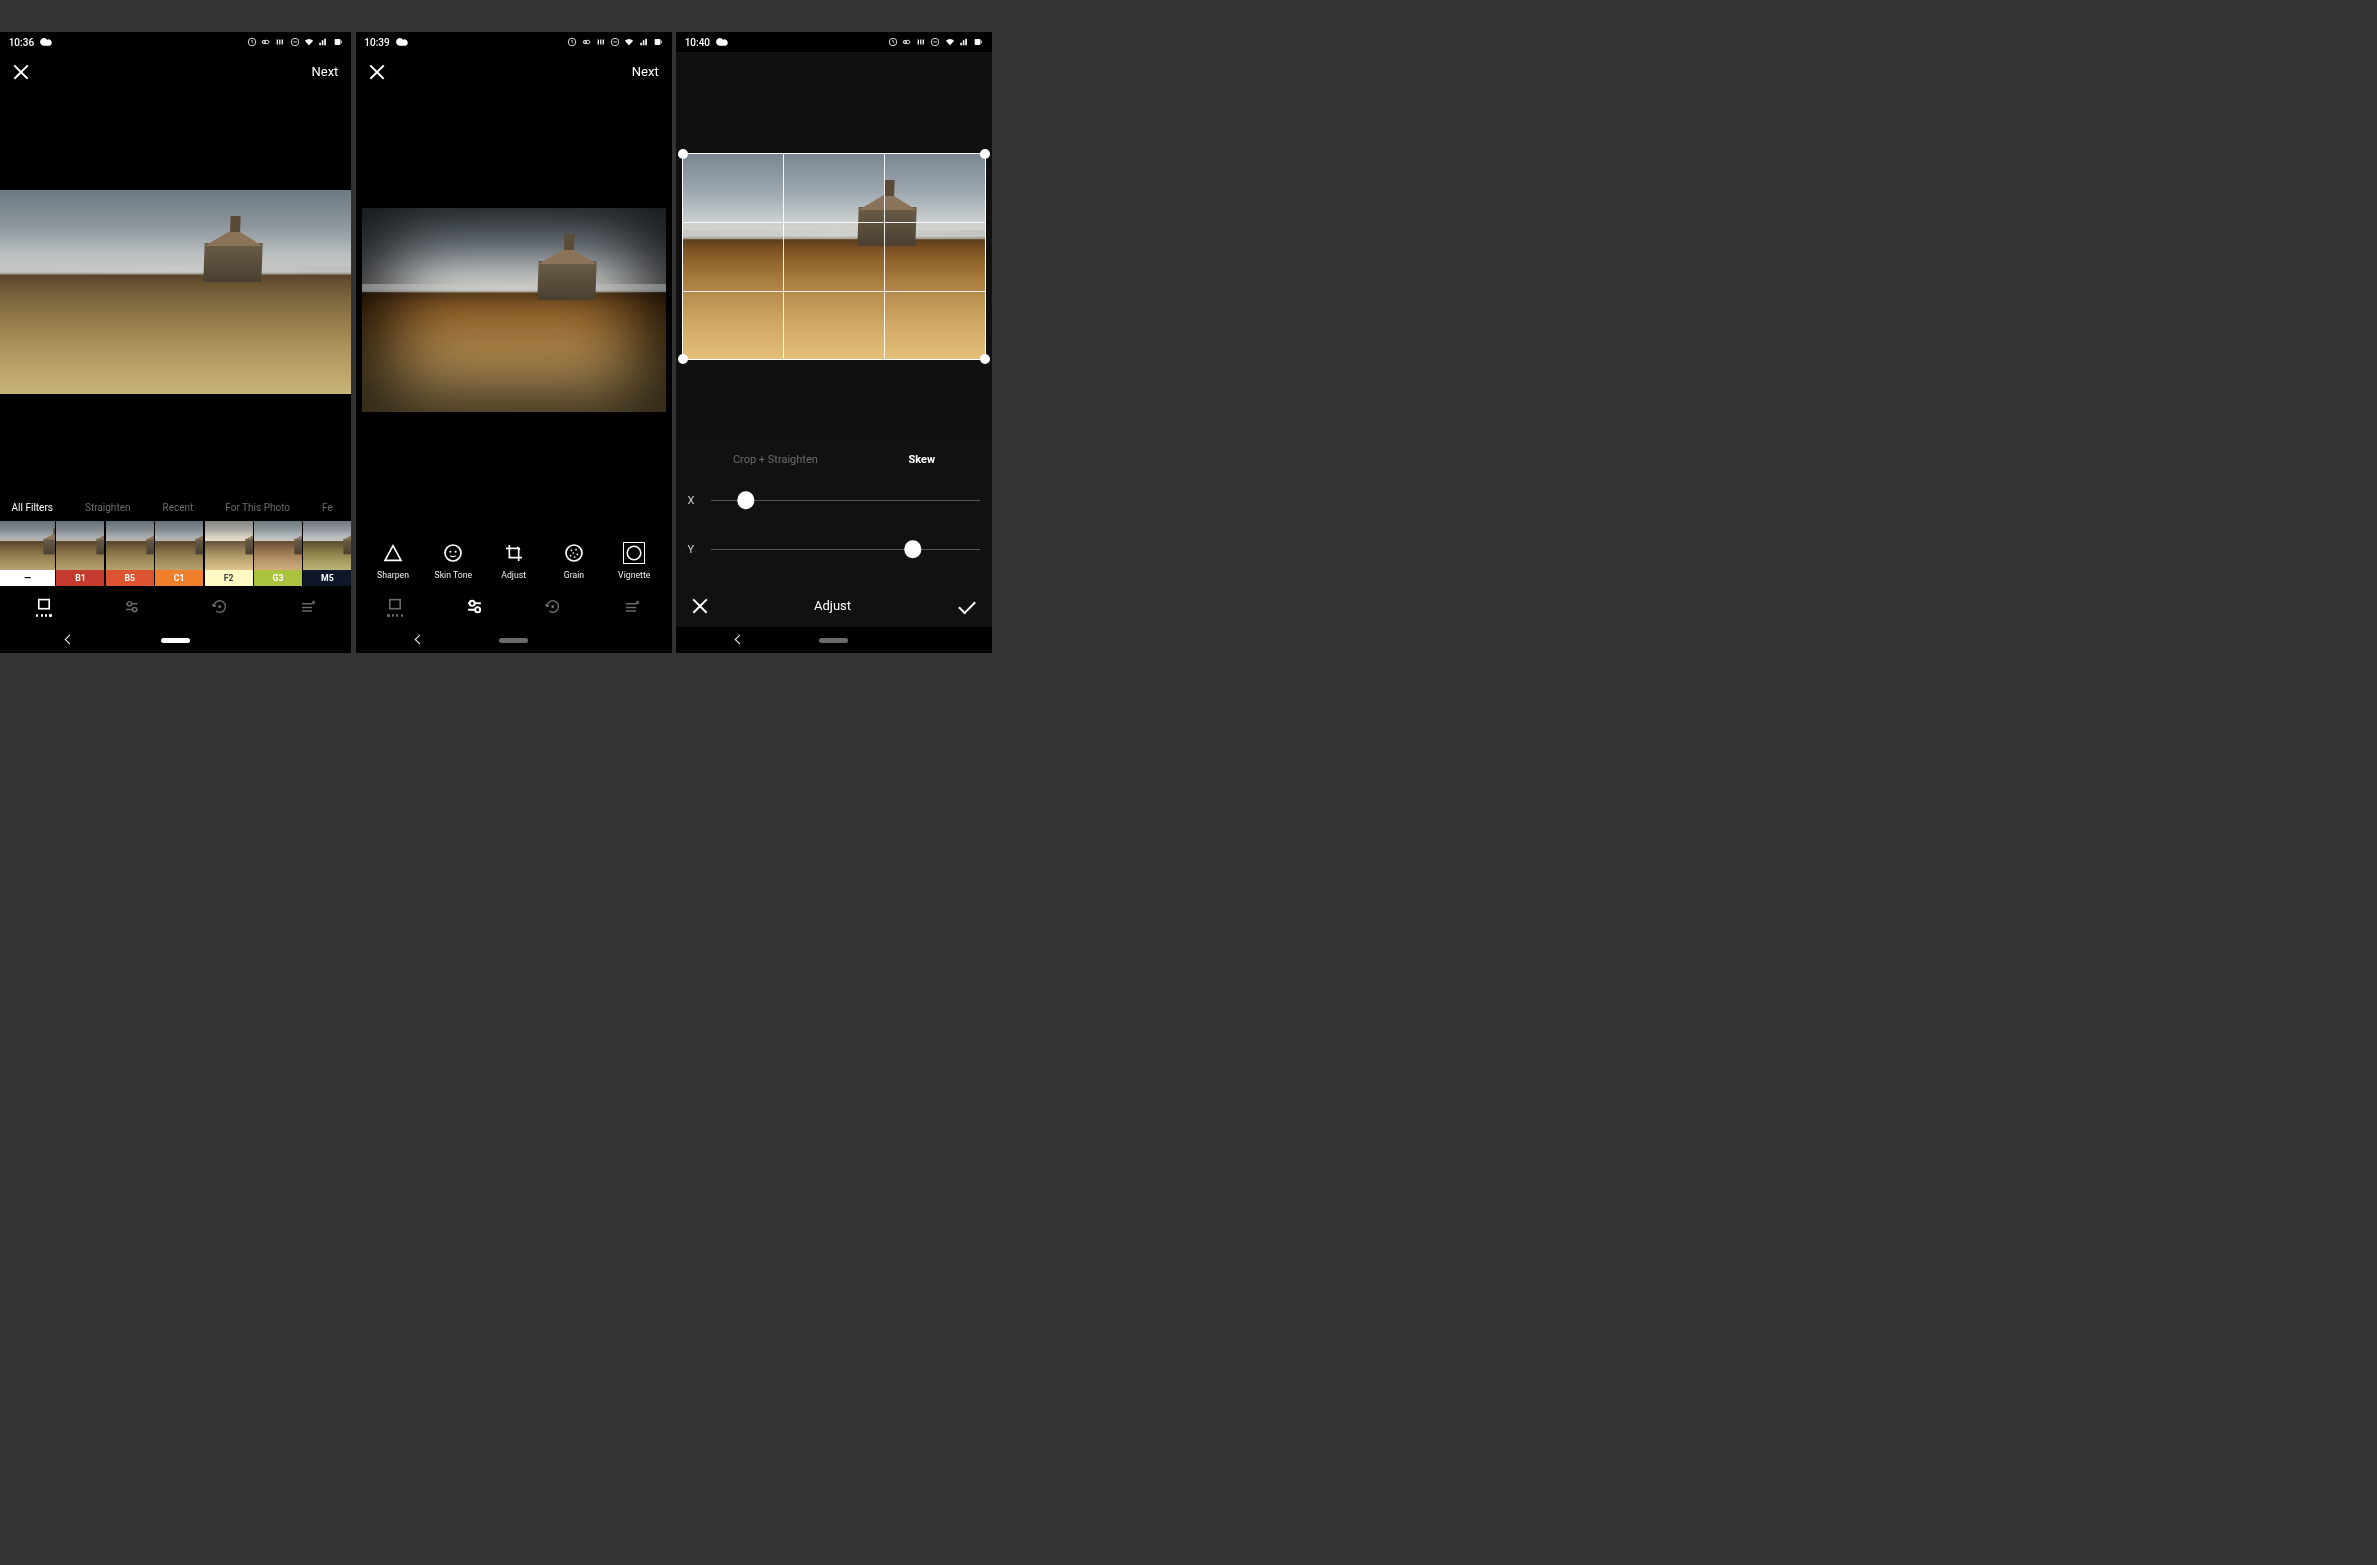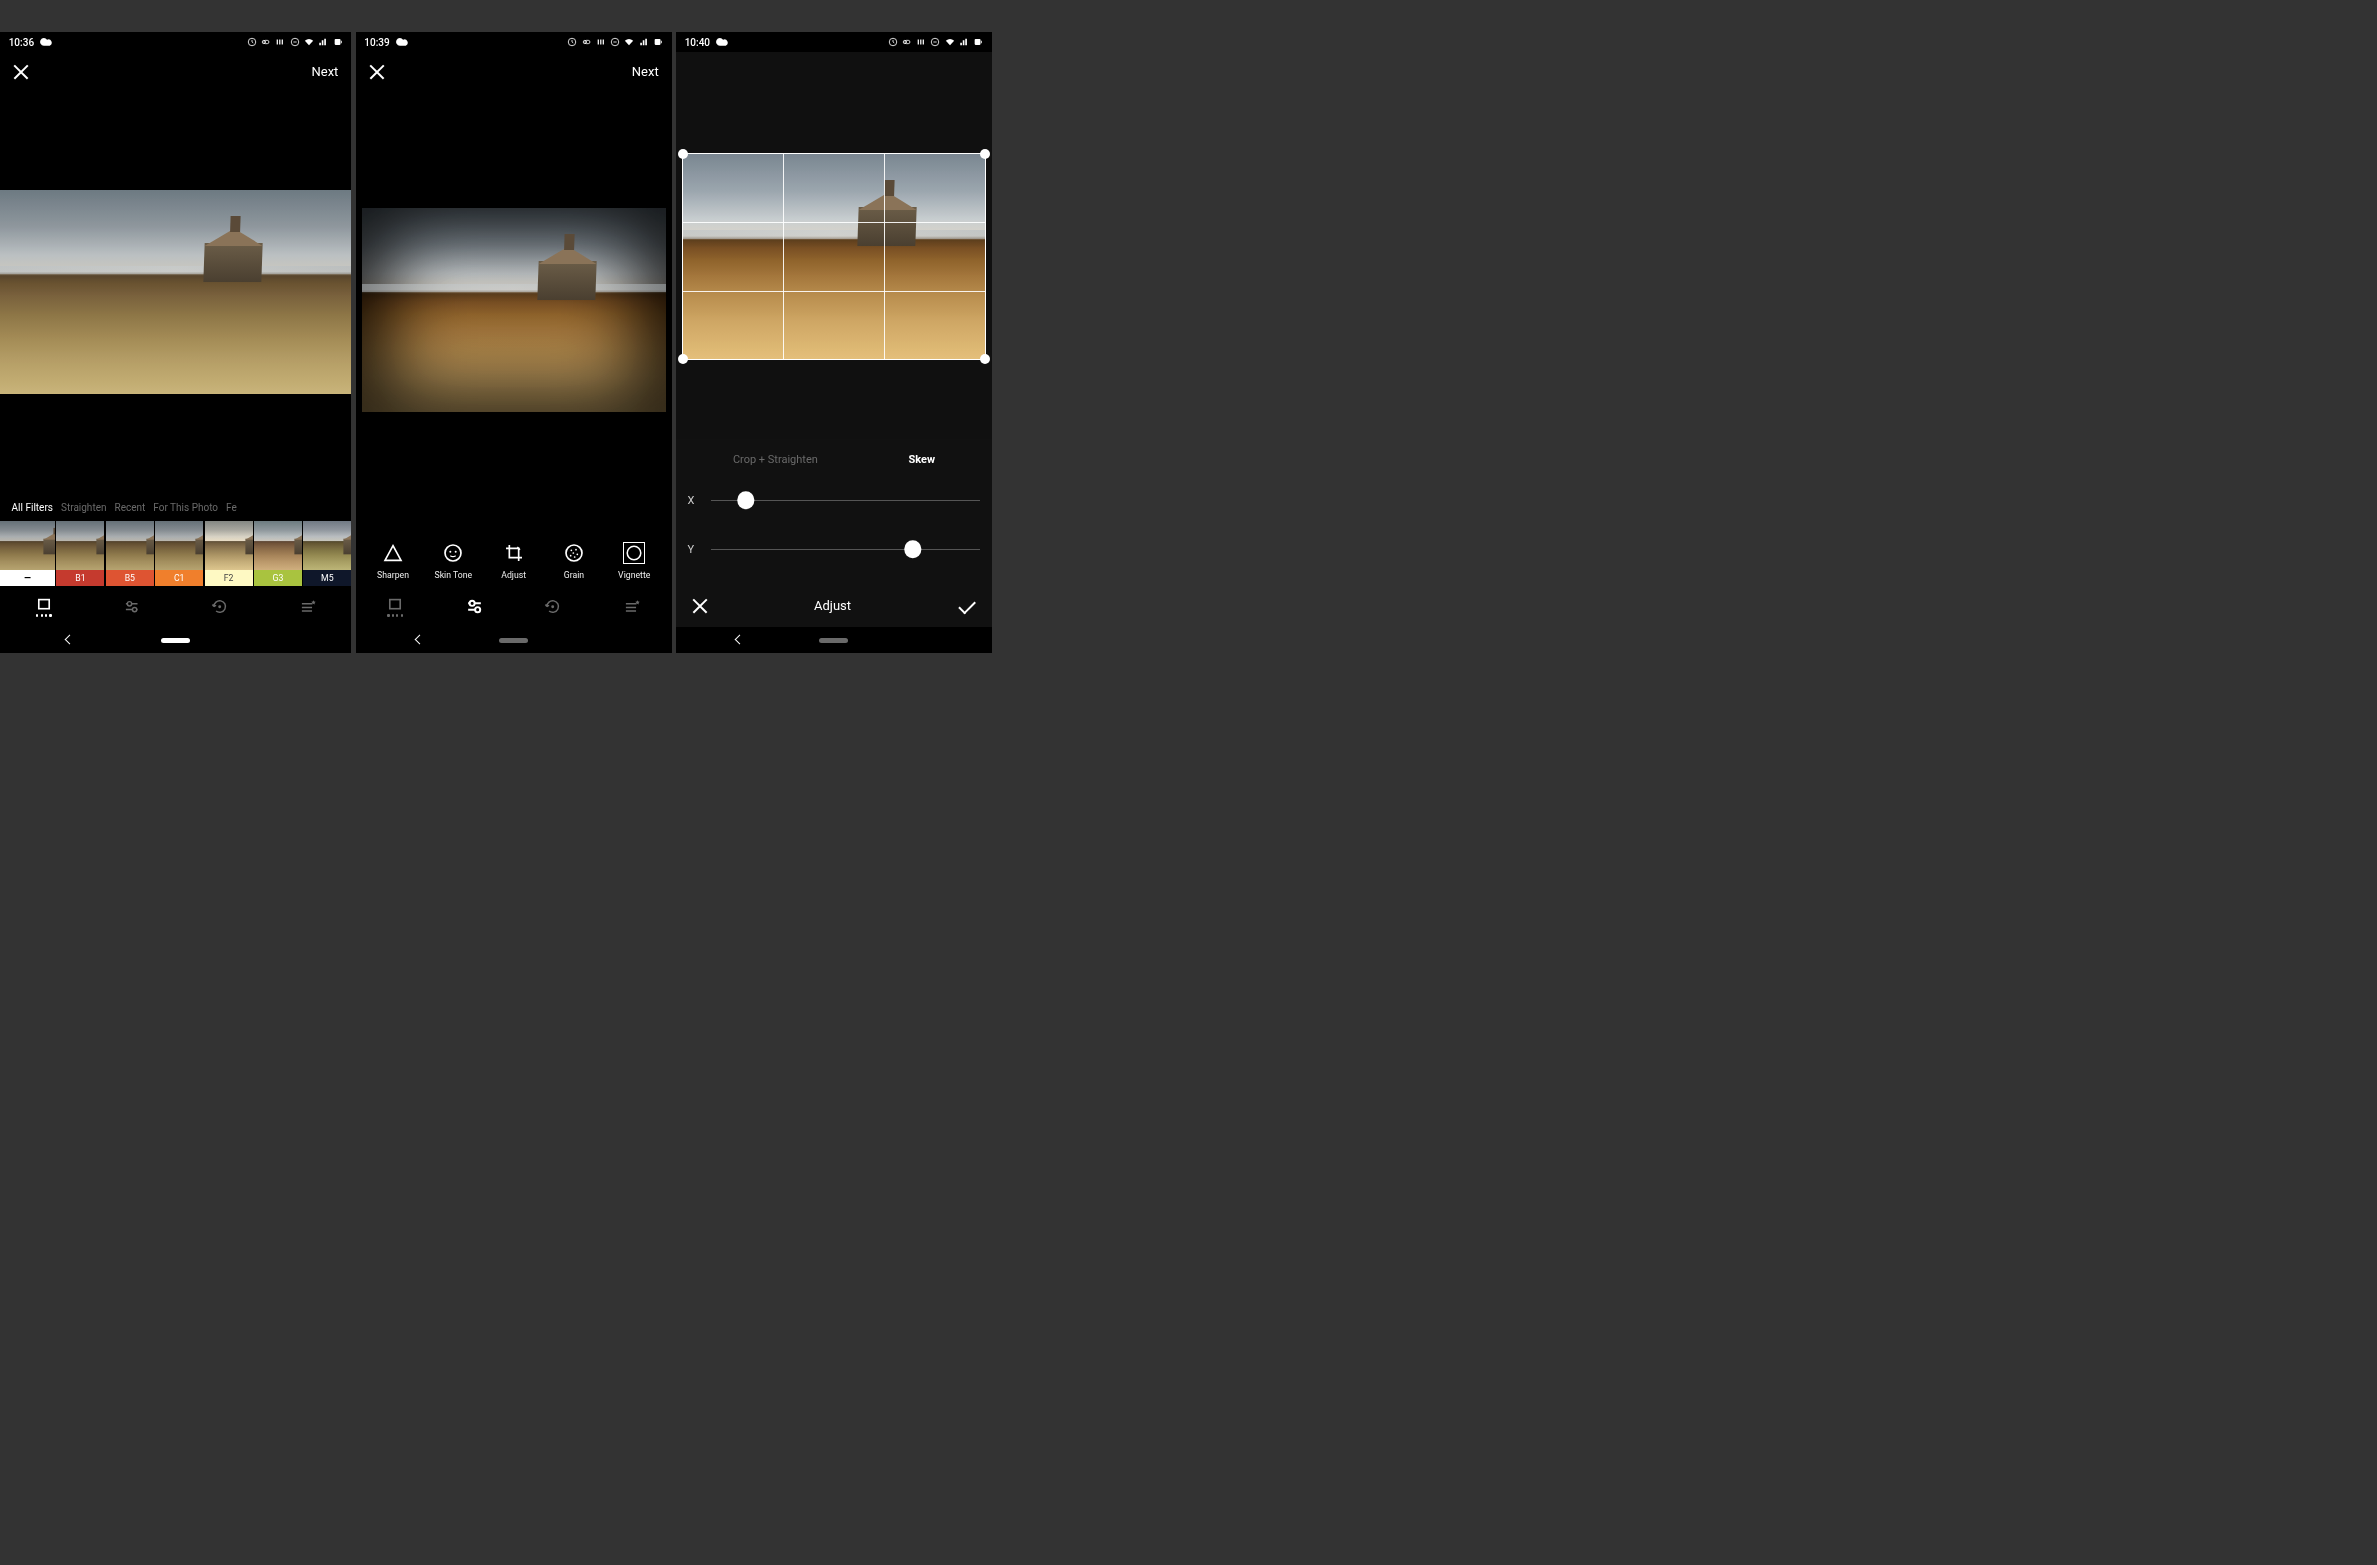--- a/index.html
+++ b/index.html
@@ -123,21 +123,21 @@
     top: 101px; height: 207px;
     border: 0.7px solid #fff;
   }
   .crop-frame .photo { height:100%; }
   .grid-line-v { position:absolute; top:0; bottom:0; width:0.7px; background:rgba(255,255,255,0.9); }
   .grid-line-h { position:absolute; left:0; right:0; height:0.7px; background:rgba(255,255,255,0.9); }
   .handle { position:absolute; width:10px; height:10px; background:#fff; border-radius:50%; }
   
   .filter-cats {
     display: flex;
-    gap: 8px;
+    gap: 32px;
     padding: 0 11.6px;
     height: 27.5px;
     align-items: center;
     font-size: 10px;
     overflow: hidden;
     white-space: nowrap;
   }
   .filter-cats span { color: #6a6a6a; cursor: pointer; }
   .filter-cats span.active { color: #fff; }
   
@@ -156,21 +156,21 @@
   }
   .filter-thumb .mini {
     flex:1;
     position: relative;
     overflow: hidden;
   }
   .filter-thumb .mini .landscape { filter: contrast(1) brightness(0.92); }
   .filter-thumb .lbl {
     height: 16px;
     display:flex; align-items:center; justify-content:center;
-    font-size:8.7px; font-weight:400;
+    font-size:8.7px; font-weight:700;
     color:#fff;
   }
   .bw .landscape { filter: grayscale(1) contrast(1.1); }
   
   .tools-row {
     display:flex;
     justify-content: space-around;
     align-items: center;
     padding: 13px 8.7px 5.8px 8.7px;
     gap: 2.9px;

